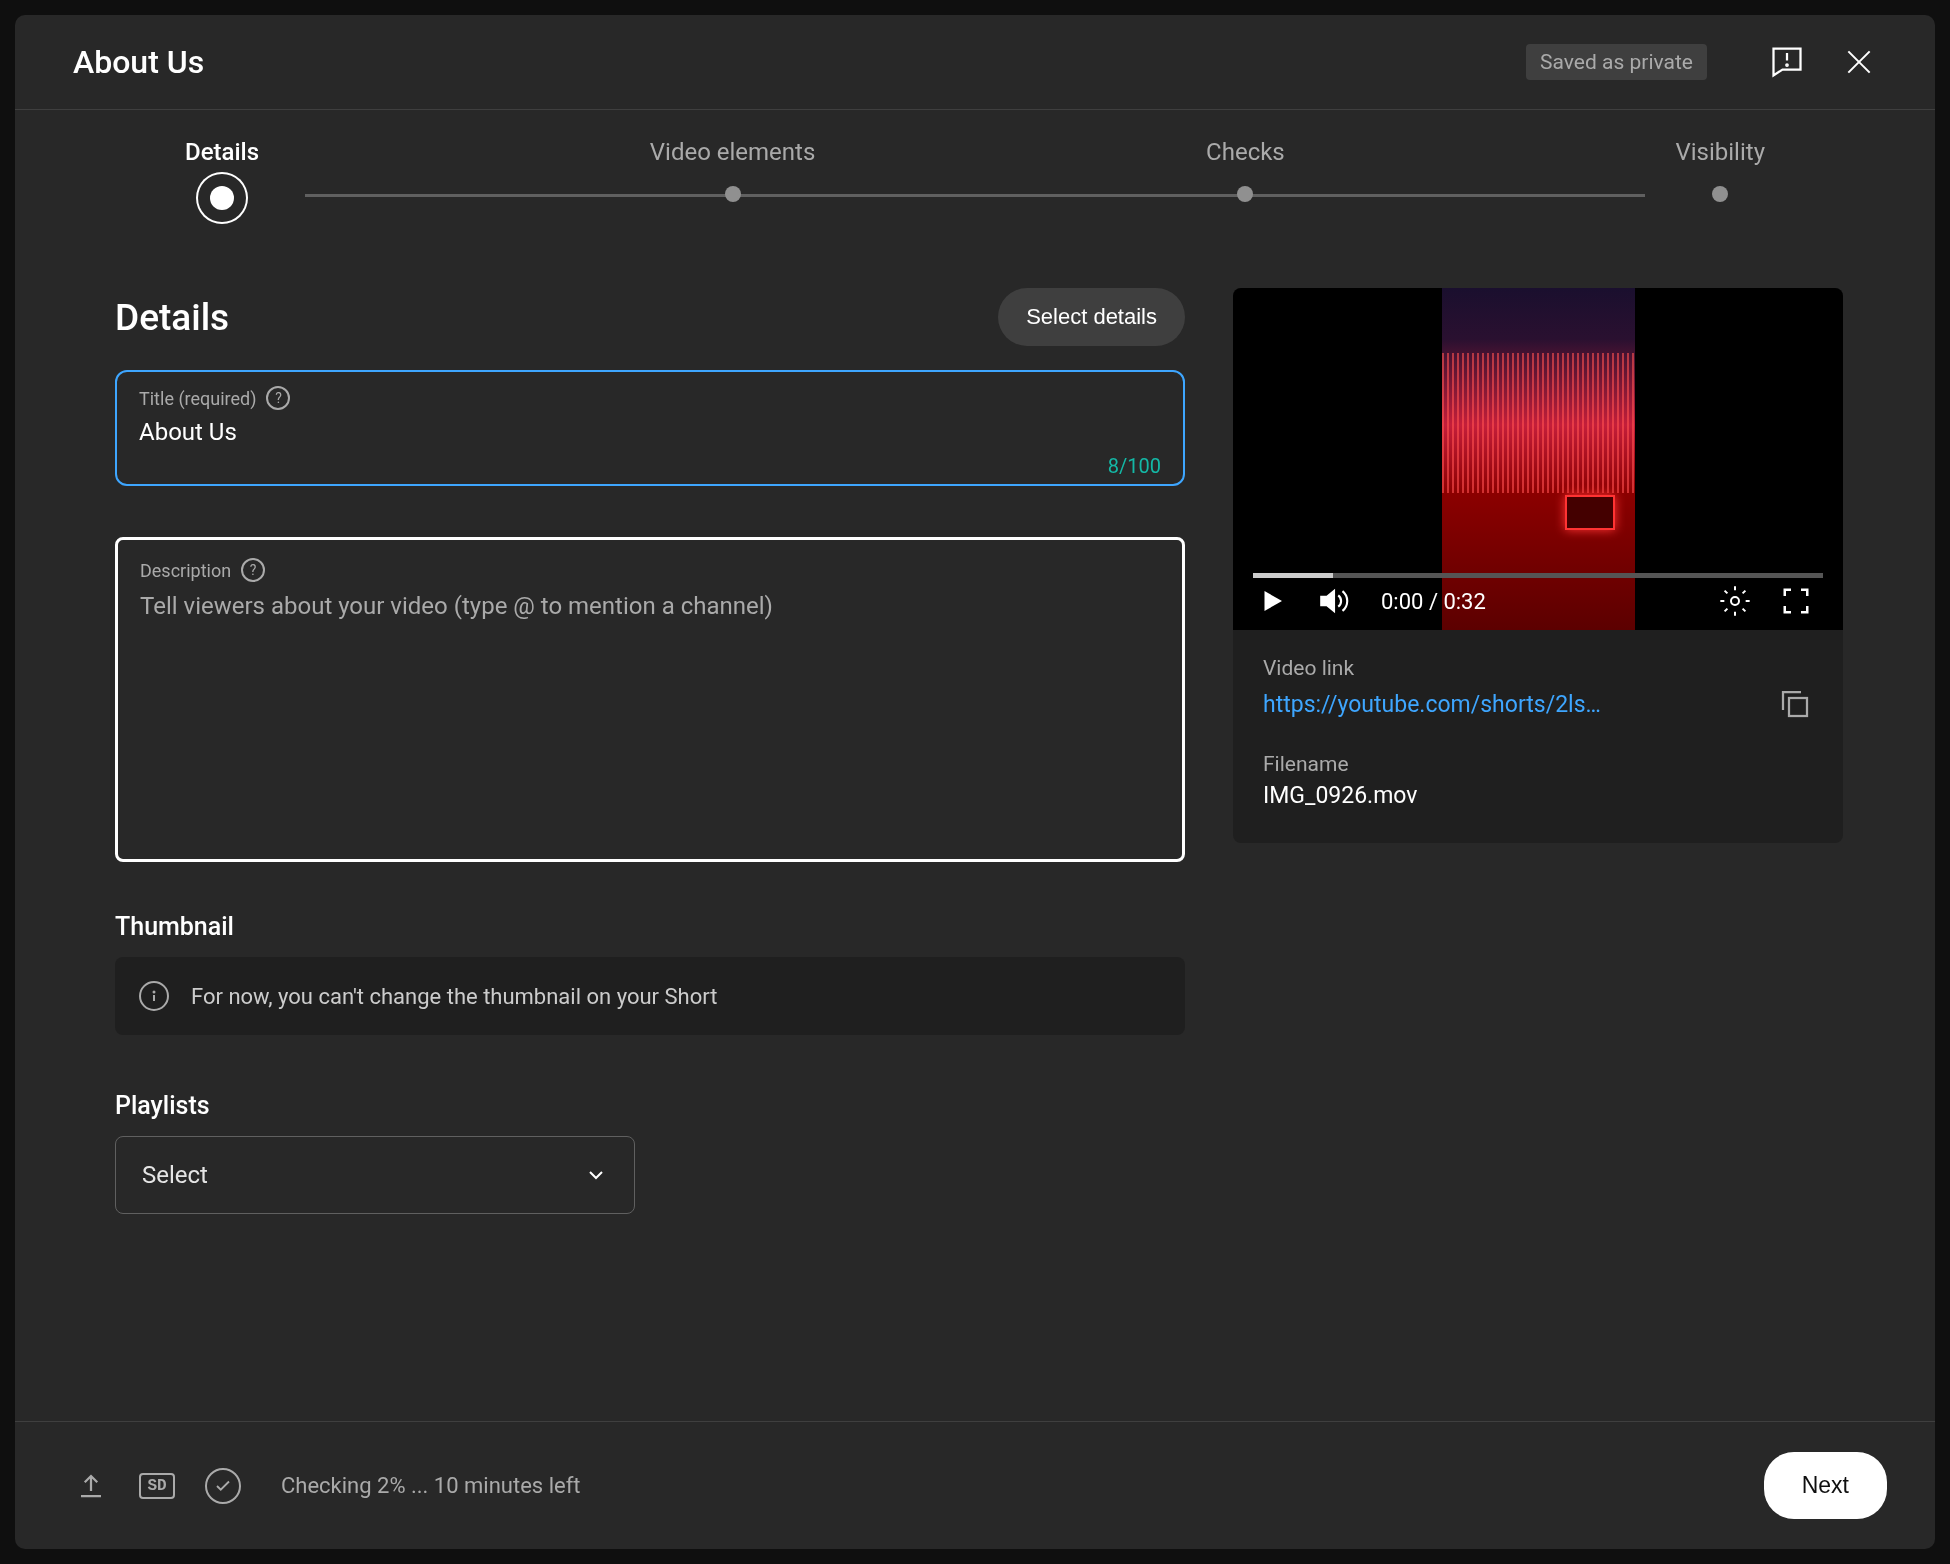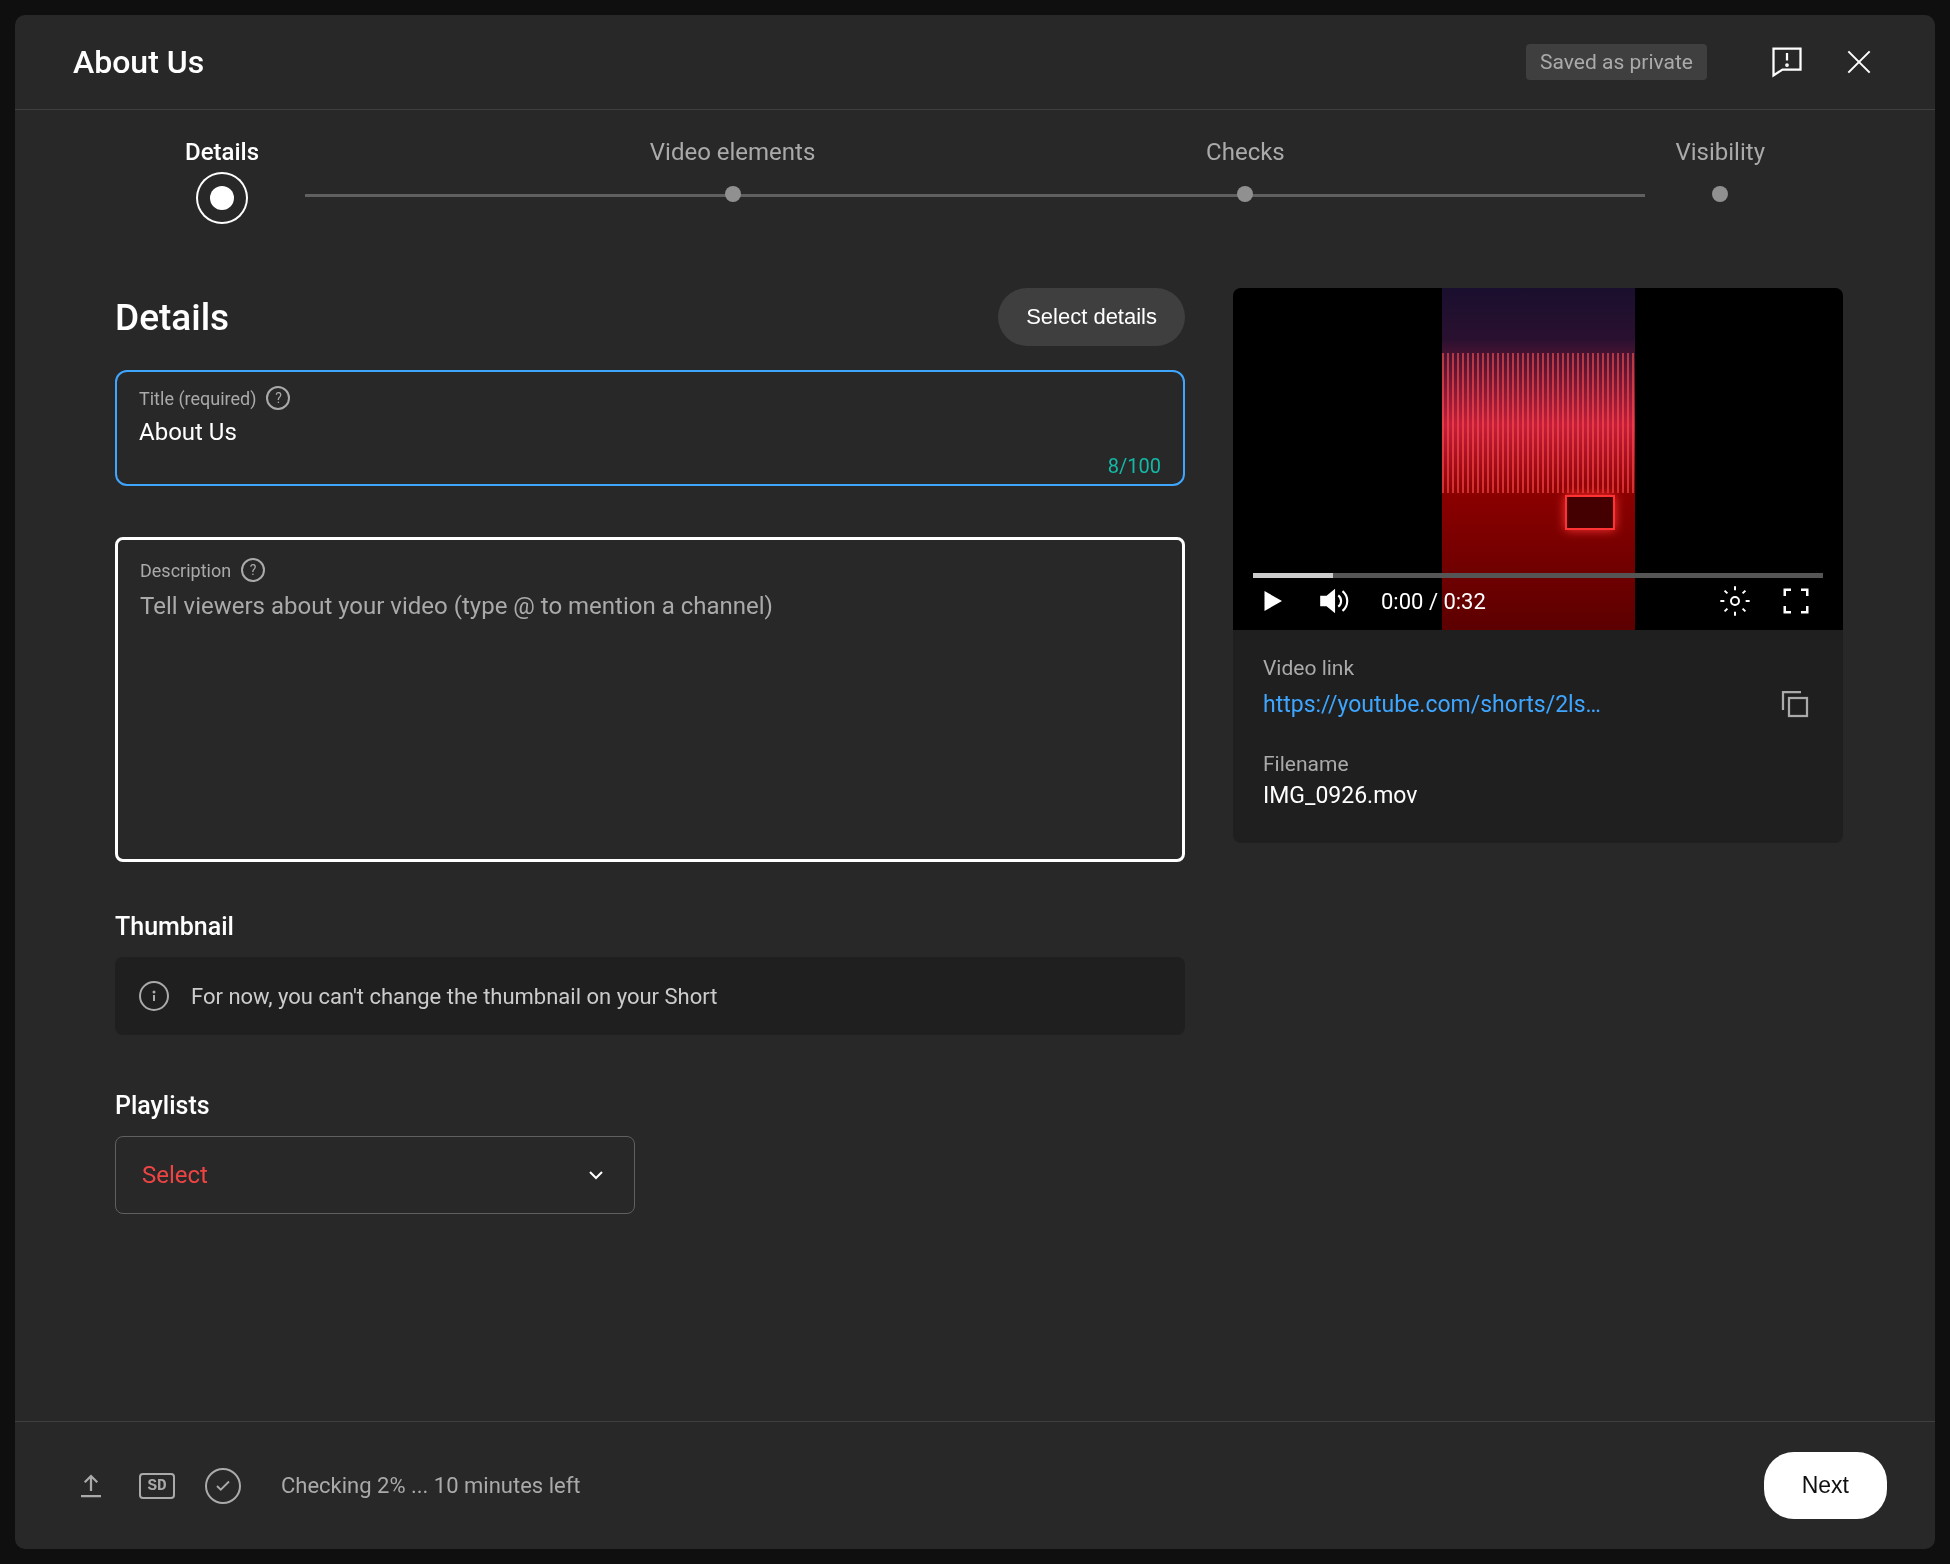--- a/index.html
+++ b/index.html
@@ -238,21 +238,21 @@
     }
     .select-box {
       border: 1px solid #606060;
       border-radius: 8px;
       padding: 24px 26px;
       width: 520px;
       display: flex;
       align-items: center;
       justify-content: space-between;
       font-size: 24px;
-      color: #ef4444;
+      color: #e5e5e5;
       cursor: pointer;
     }
     .video-card {
       background: #1f1f1f;
       border-radius: 8px;
       overflow: hidden;
     }
     .video-preview {
       height: 342px;
       background: #000;

